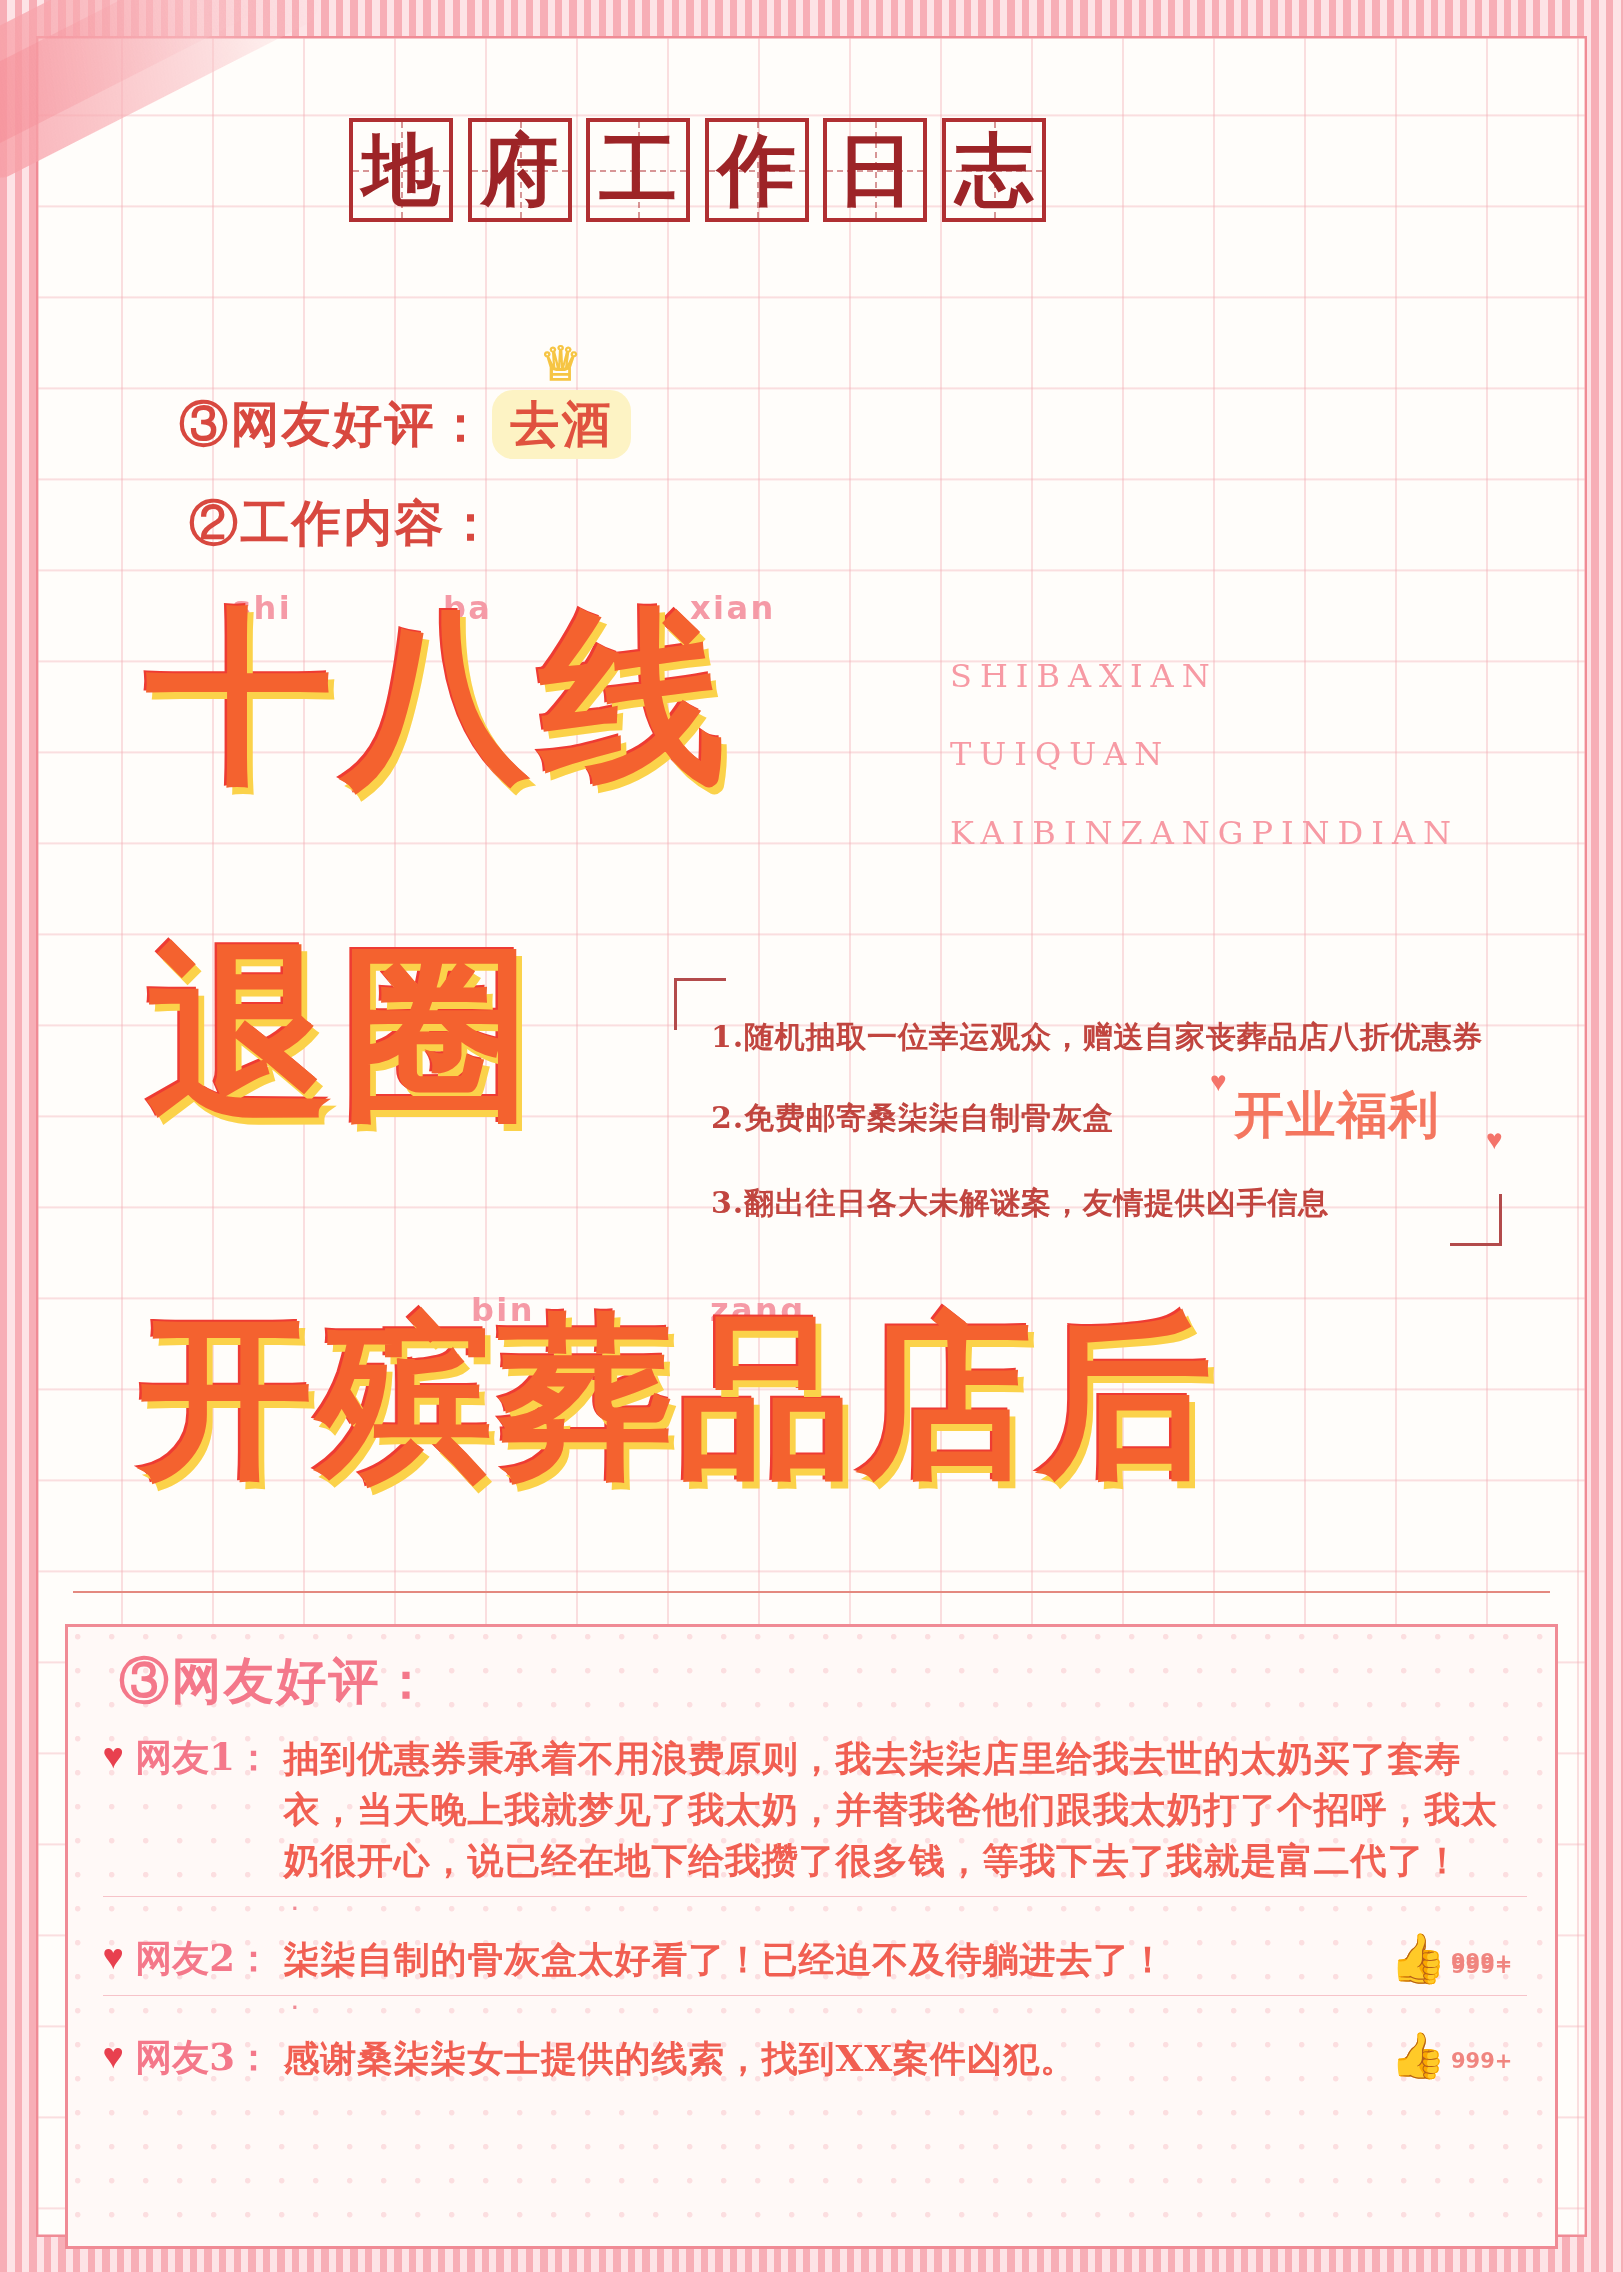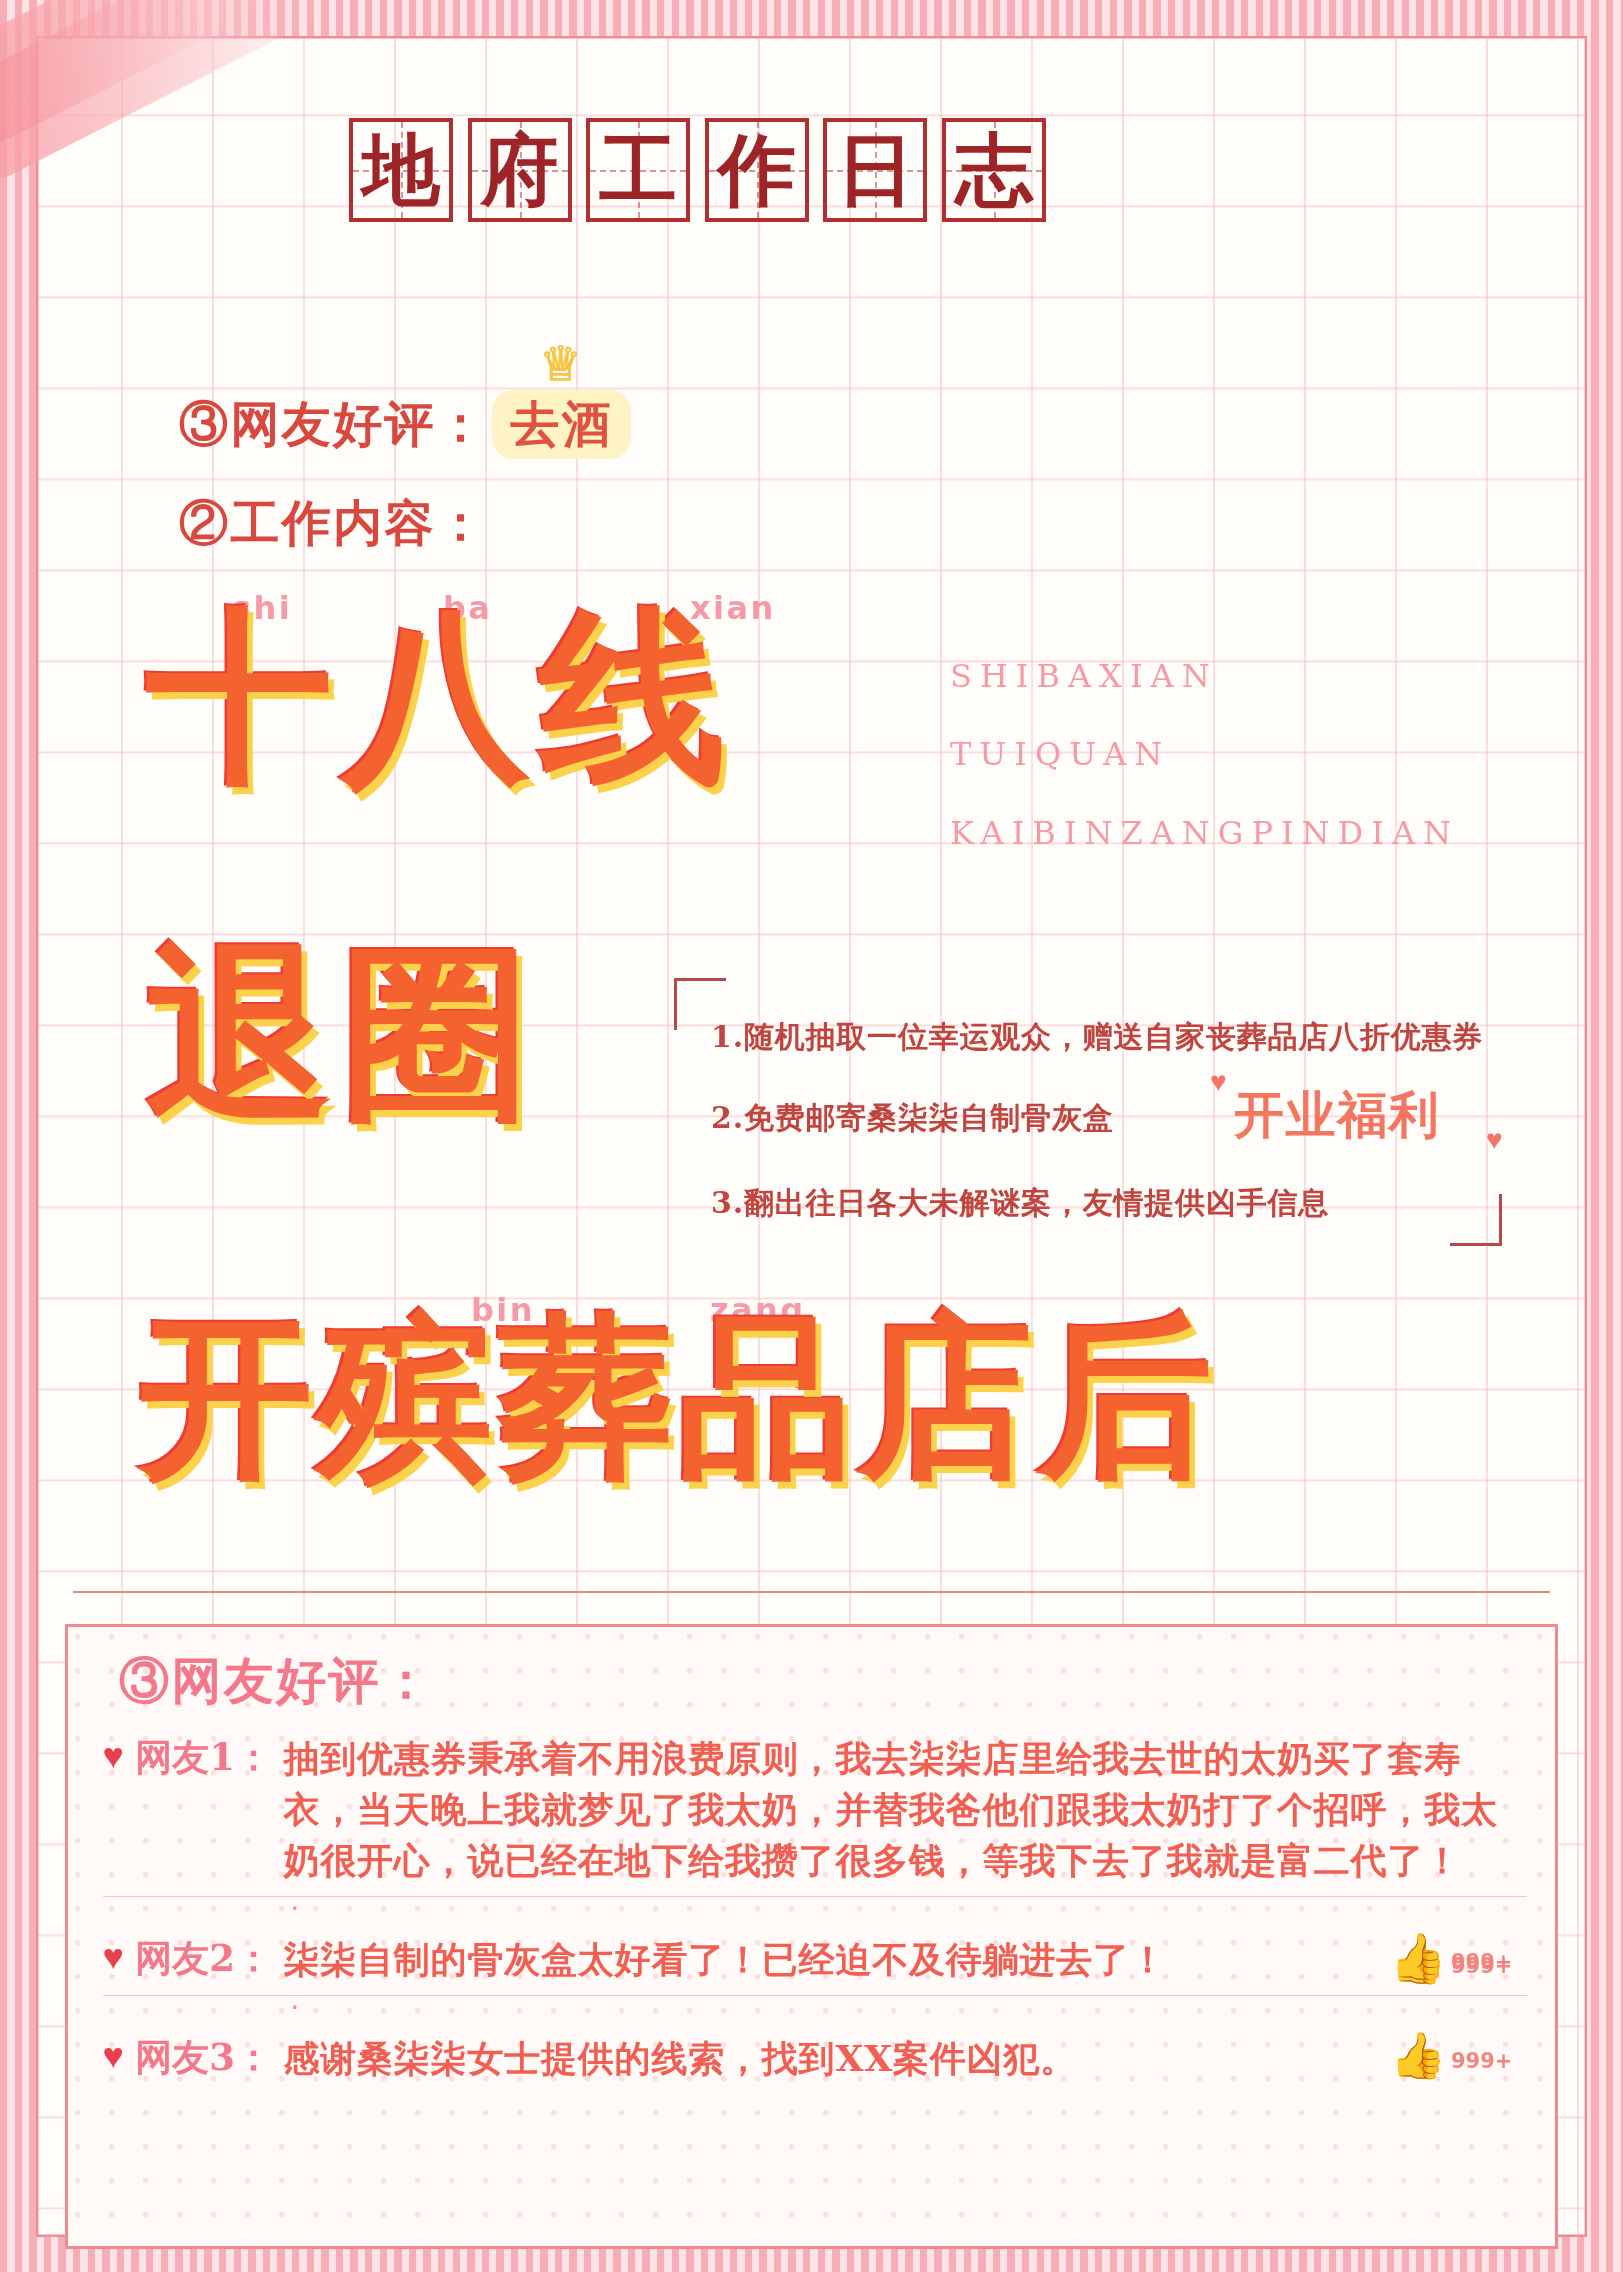--- a/index.html
+++ b/index.html
@@ -122,21 +122,21 @@
   
   .meta1, .meta2 {
     position: absolute;
     color: #d8483f;
     font-family: "DejaVu Serif", serif;
     font-weight: bold;
     font-size: 49px;
     letter-spacing: 2.4px;
   }
   .meta1 { left: 130px; top: 341px; }
-  .meta2 { left: 130px; top: 442px; }
+  .meta2 { left: 140px; top: 442px; }
   .namebox {
     display: inline-block;
     position: relative;
     background: #fdf3c4;
     border-radius: 21px;
     padding: 1.6px 18px;
     color: #e0523f;
     margin-left: 4.9px;
   }
   .crown {

